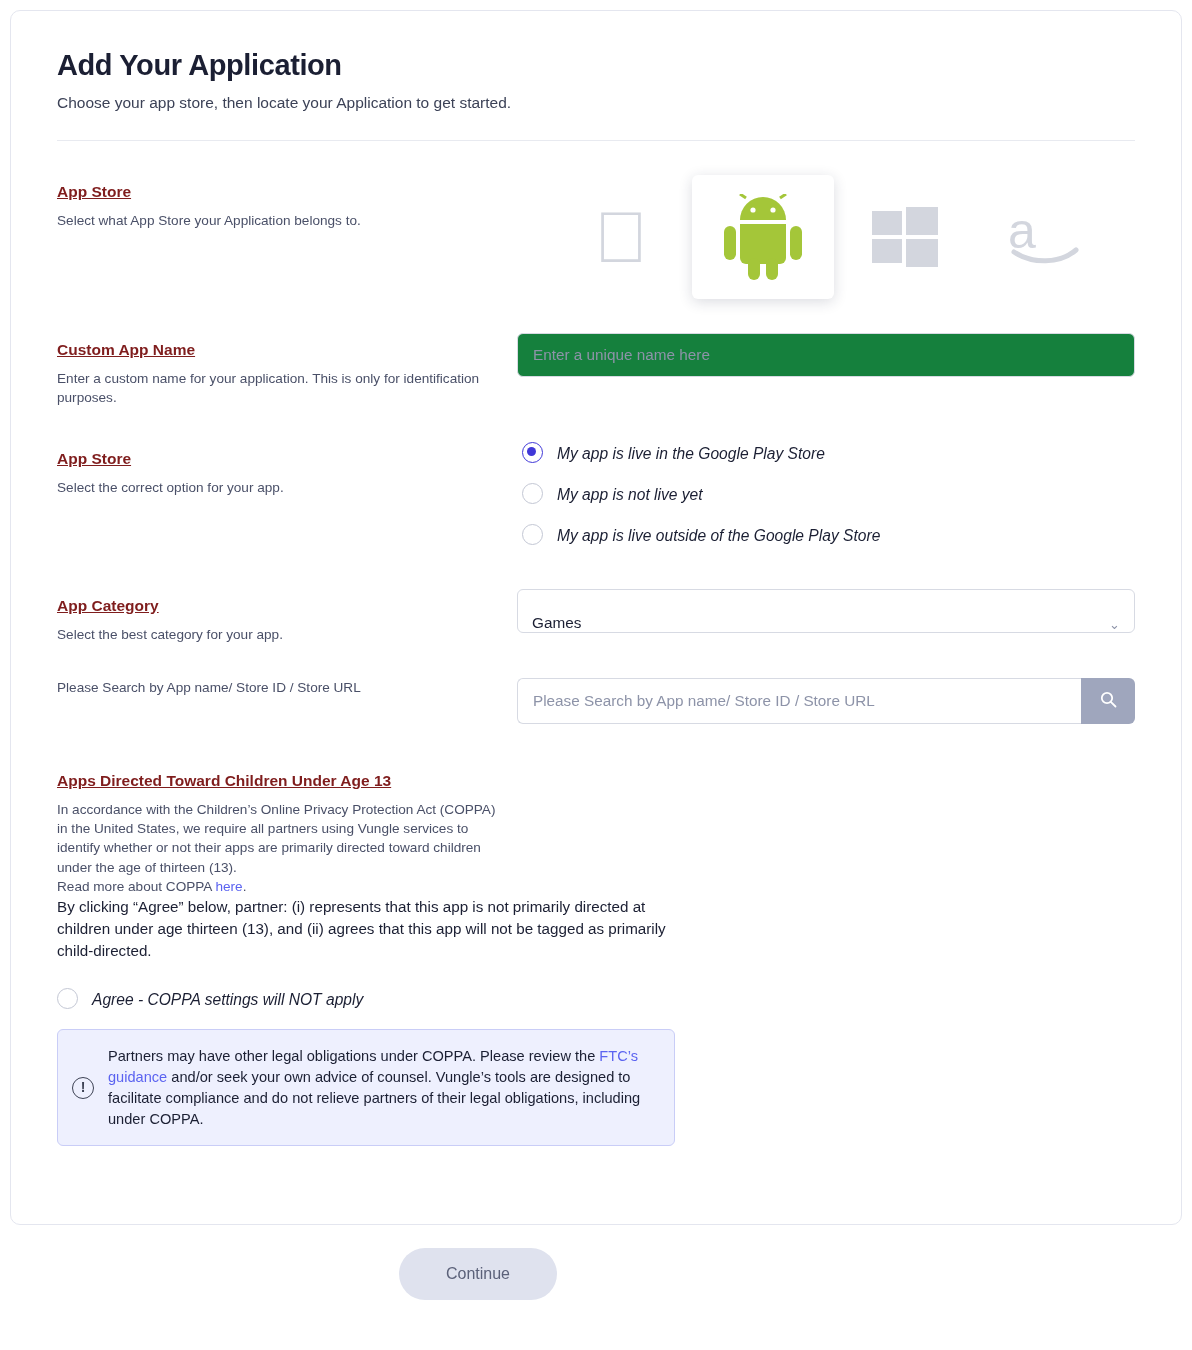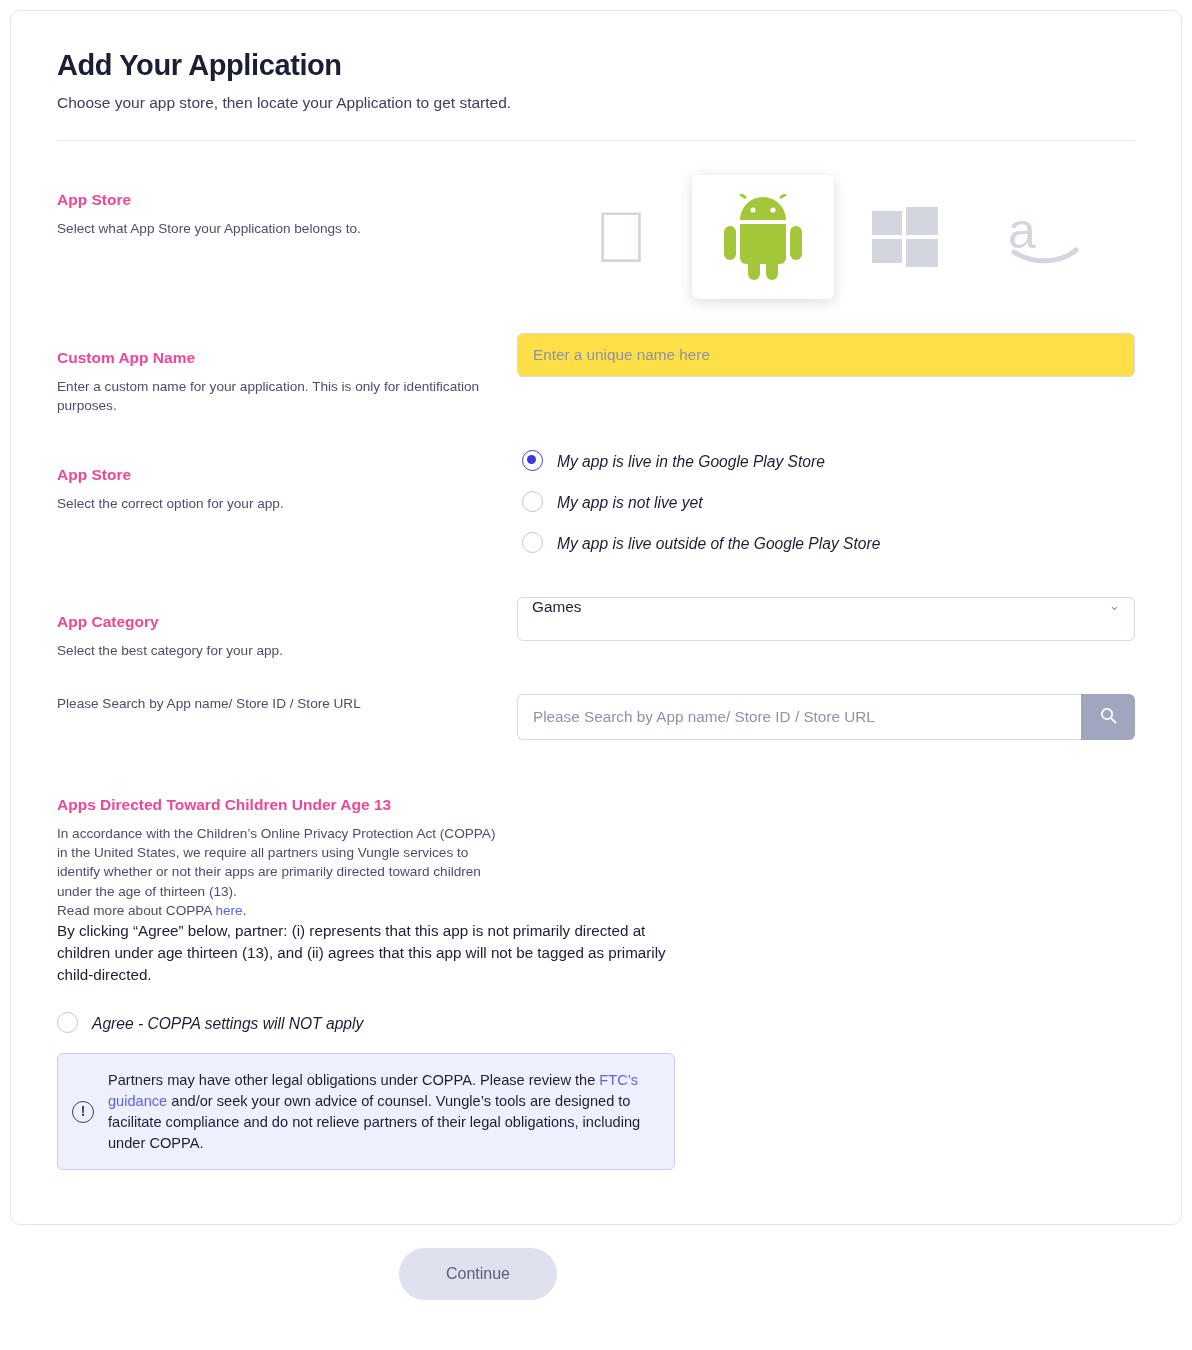--- a/index.html
+++ b/index.html
@@ -53,22 +53,23 @@
   .row .left {
     width: 465px;
     padding-right: 24px;
   }
   .row .right {
     flex: 1;
   }
   .lbl {
     font-size: 15.5px;
     font-weight: bold;
-    color: #ec4899;
-    margin: 16px 0 10px 0;
+    color: #7f1d1d;
+    margin: 8px 0 10px 0;
+    text-decoration: underline;
   }
   .desc {
     font-size: 13.6px;
     color: #4a5068;
     line-height: 1.42;
     margin: 0;
   }
 
   
   .store-row { margin-top: 34px; }
@@ -99,21 +100,21 @@
   
   .fieldrow { margin-top: 34px; }
   .text-input {
     width: 618px;
     height: 44px;
     border: 1px solid #d7dae3;
     border-radius: 6px;
     padding: 0 15px;
     font-size: 15.3px;
     color: #1b1f33;
-    background: #fde047;
+    background: #15803d;
     outline: none;
   }
   .text-input::placeholder { color: #8d93a8; }
 
   
   .radio-line {
     display: flex;
     align-items: flex-end;
     margin-bottom: 20px;
     font-style: italic;
@@ -144,21 +145,21 @@
     color: #1b1f33;
   }
 
   
   .select-box {
     width: 618px;
     height: 44px;
     border: 1px solid #d7dae3;
     border-radius: 6px;
     display: flex;
-    align-items: flex-start;
+    align-items: flex-end;
     padding: 0 14px;
     font-size: 15.3px;
     color: #1b1f33;
     background: #fff;
     position: relative;
   }
   .select-box .chev {
     position: absolute;
     right: 14px;
     color: #8d93a8;

